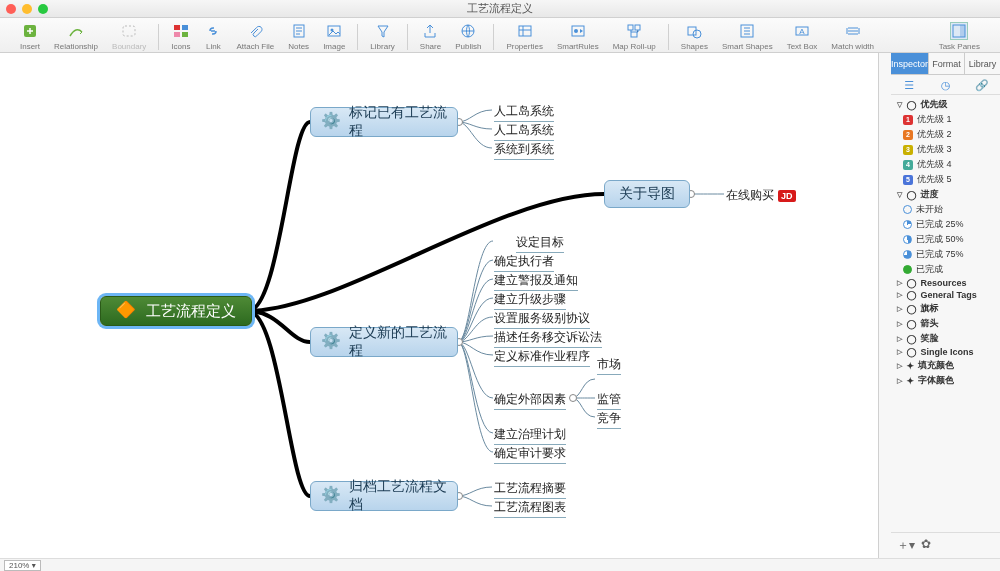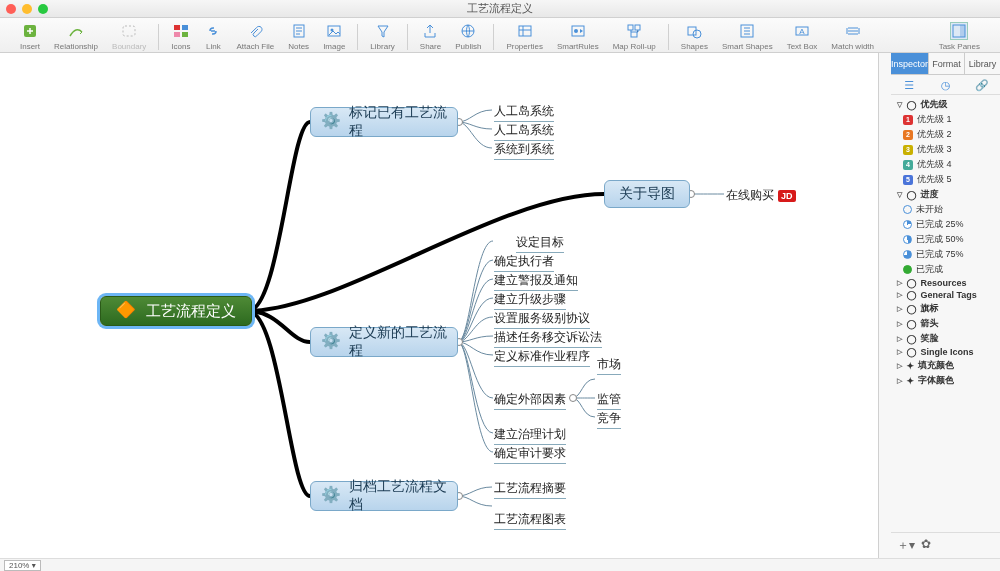--- a/index.html
+++ b/index.html
@@ -338,21 +338,21 @@
     <div class="leaf u" style="left:494px;top:392px">确定审计要求</div>
     <div class="leaf u" style="left:597px;top:303px">市场</div>
     <div class="leaf u" style="left:597px;top:338px">监管</div>
     <div class="leaf u" style="left:597px;top:357px">竞争</div>
 
     <div class="node branch" style="left:310px;top:428px;width:148px;height:30px">
       <span class="mini-ico">⚙️</span>
       <span>归档工艺流程文档</span>
     </div>
     <div class="leaf u" style="left:494px;top:427px">工艺流程摘要</div>
-    <div class="leaf u" style="left:494px;top:458px">工艺流程图表</div>
+    <div class="leaf u" style="left:494px;top:446px">工艺流程图表</div>
   </div>
 
   <div class="sidepanel">
     <div class="side-tabs">
       <div class="active">Inspector</div>
       <div>Format</div>
       <div>Library</div>
     </div>
     <div class="side-icons">
       <span>☰</span>

